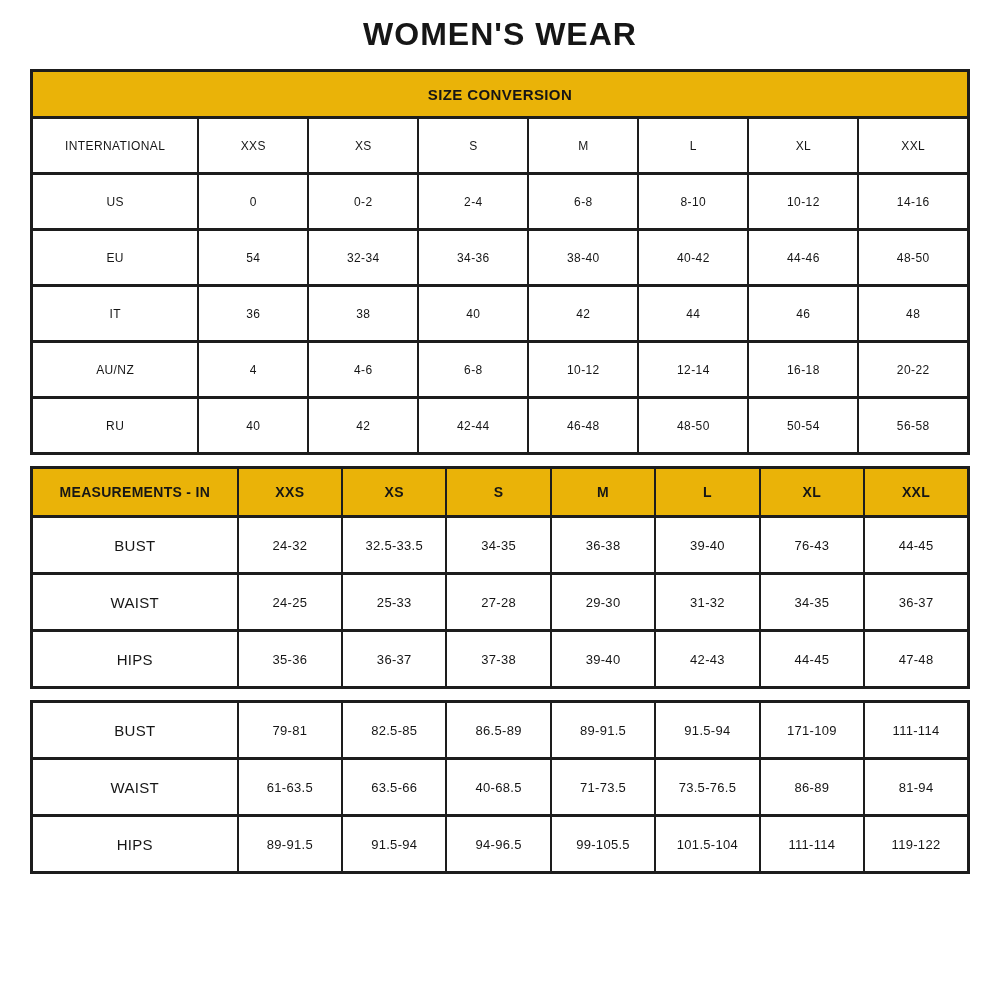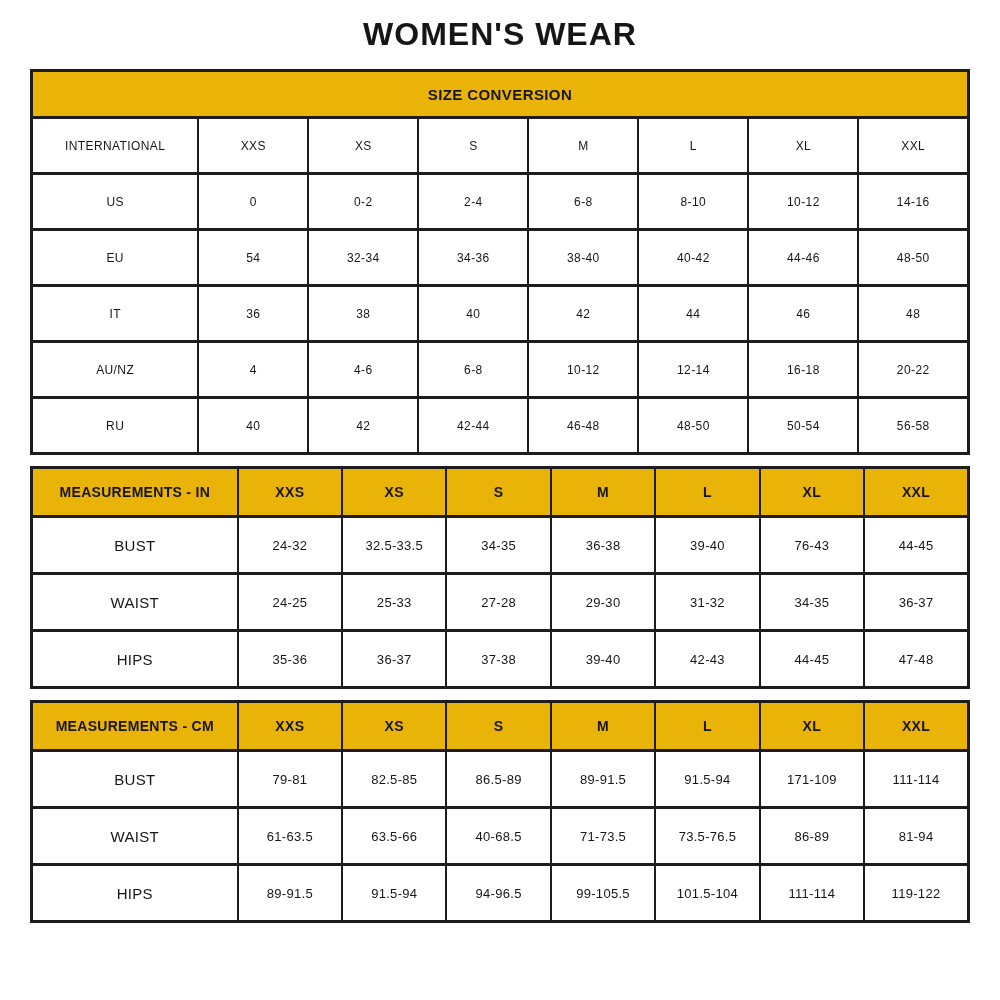--- a/index.html
+++ b/index.html
@@ -200,30 +200,20 @@
       <col class="c-label2">
         <col class="c-size2">
         <col class="c-size2">
         <col class="c-size2">
       <col class="c-size2">
         <col class="c-size2">
         <col class="c-size2">
         <col class="c-size2">
     </colgroup>
     <tbody>
-        <tr class="band">
-      <td>MEASUREMENTS - CM</td>
-      <td>XXS</td>
-      <td>XS</td>
-      <td>S</td>
-      <td>M</td>
-      <td>L</td>
-      <td>XL</td>
-      <td>XXL</td>
-    </tr>
     <tr>
       <td class="m-label">BUST</td>
       <td>79-81</td>
       <td>82.5-85</td>
       <td>86.5-89</td>
       <td>89-91.5</td>
       <td>91.5-94</td>
       <td>171-109</td>
       <td>111-114</td>
     </tr>

